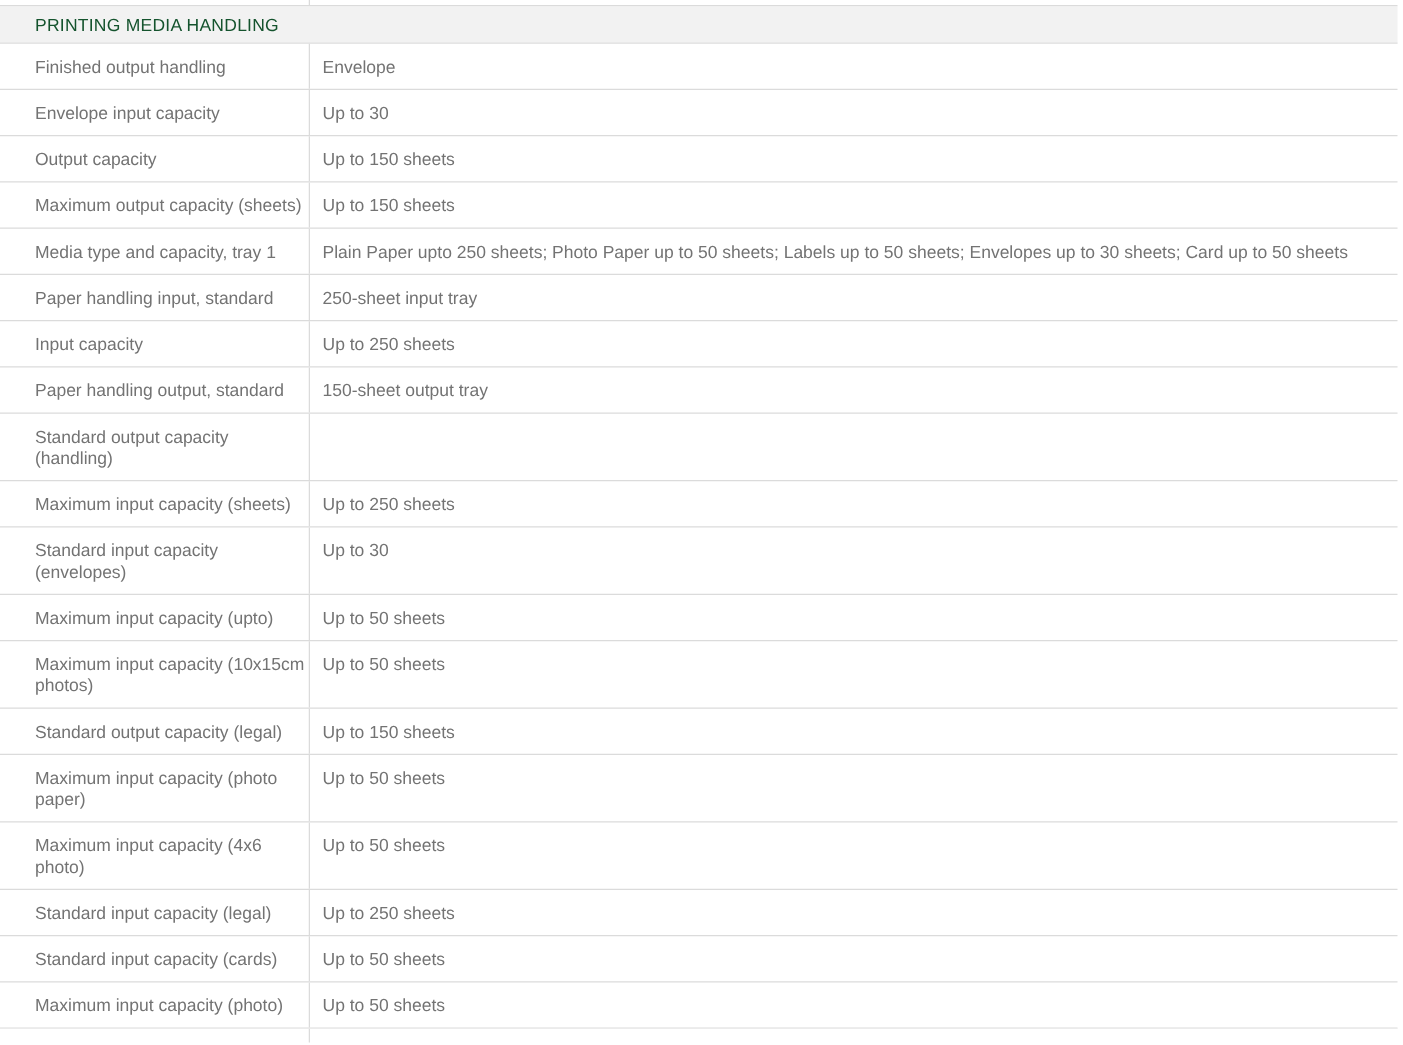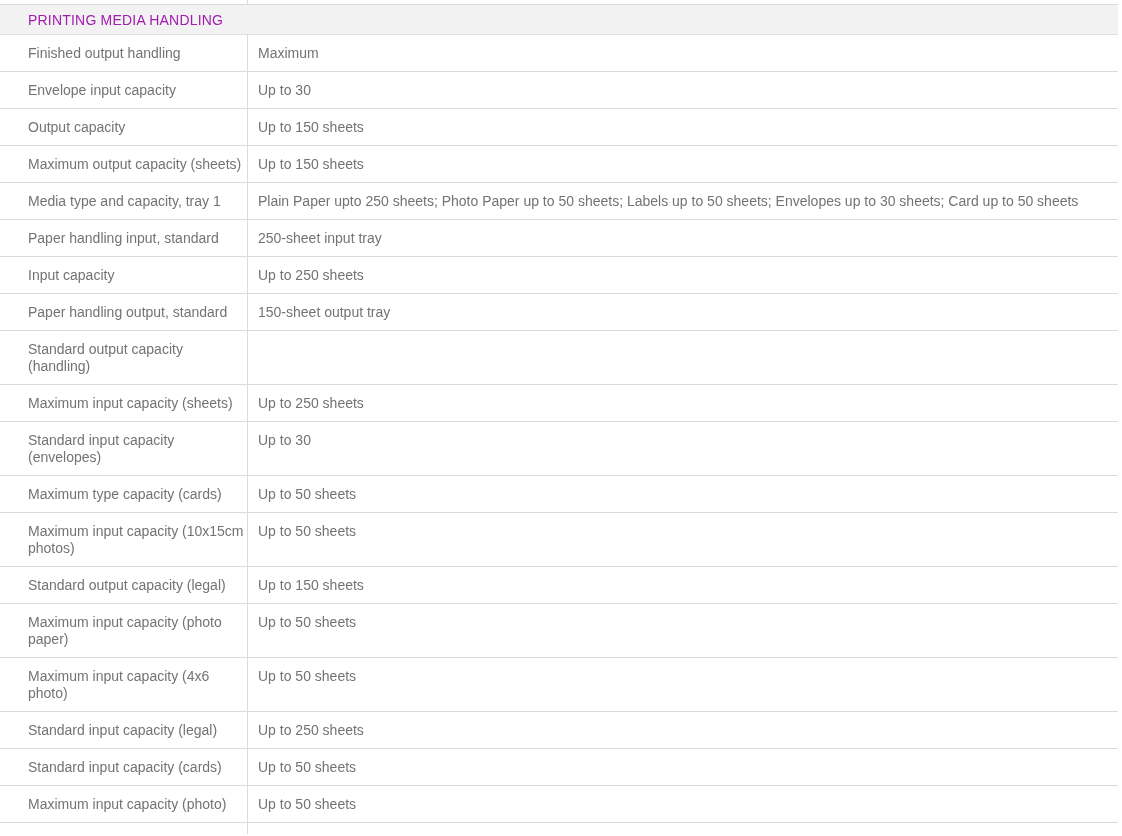--- a/index.html
+++ b/index.html
@@ -36,21 +36,21 @@
   
   .section-header {
     height: 30px;
     background: #f2f2f2;
     border-bottom: 1px solid #e0e0e0;
     display: flex;
     align-items: center;
     padding-left: 28px;
     font-size: 14px;
     letter-spacing: 0.2px;
-    color: #a21caf;
+    color: #14532d;
     text-align: right;
   }
   
   .spec-row {
     display: flex;
     border-bottom: 1px solid #dbdbdb;
     font-size: 14px;
     line-height: 17px;
     color: #737373;
   }
@@ -77,21 +77,21 @@
   <div class="section-header">
     <span>PRINTING MEDIA HANDLING</span>
   </div>
 
   <div id="rows">
   <div class="spec-row">
     <div class="cell-label">
       <span>Finished output handling</span>
     </div>
     <div class="cell-value">
-      <span>Maximum</span>
+      <span>Envelope</span>
     </div>
   </div>
 
   <div class="spec-row">
     <div class="cell-label">
       <span>Envelope input capacity</span>
     </div>
     <div class="cell-value">
       <span>Up to 30</span>
     </div>
@@ -170,21 +170,21 @@
     <div class="cell-label">
       <span>Standard input capacity (envelopes)</span>
     </div>
     <div class="cell-value">
       <span>Up to 30</span>
     </div>
   </div>
 
   <div class="spec-row">
     <div class="cell-label">
-      <span>Maximum type capacity (cards)</span>
+      <span>Maximum input capacity (upto)</span>
     </div>
     <div class="cell-value">
       <span>Up to 50 sheets</span>
     </div>
   </div>
 
   <div class="spec-row">
     <div class="cell-label">
       <span>Maximum input capacity (10x15cm photos)</span>
     </div>

